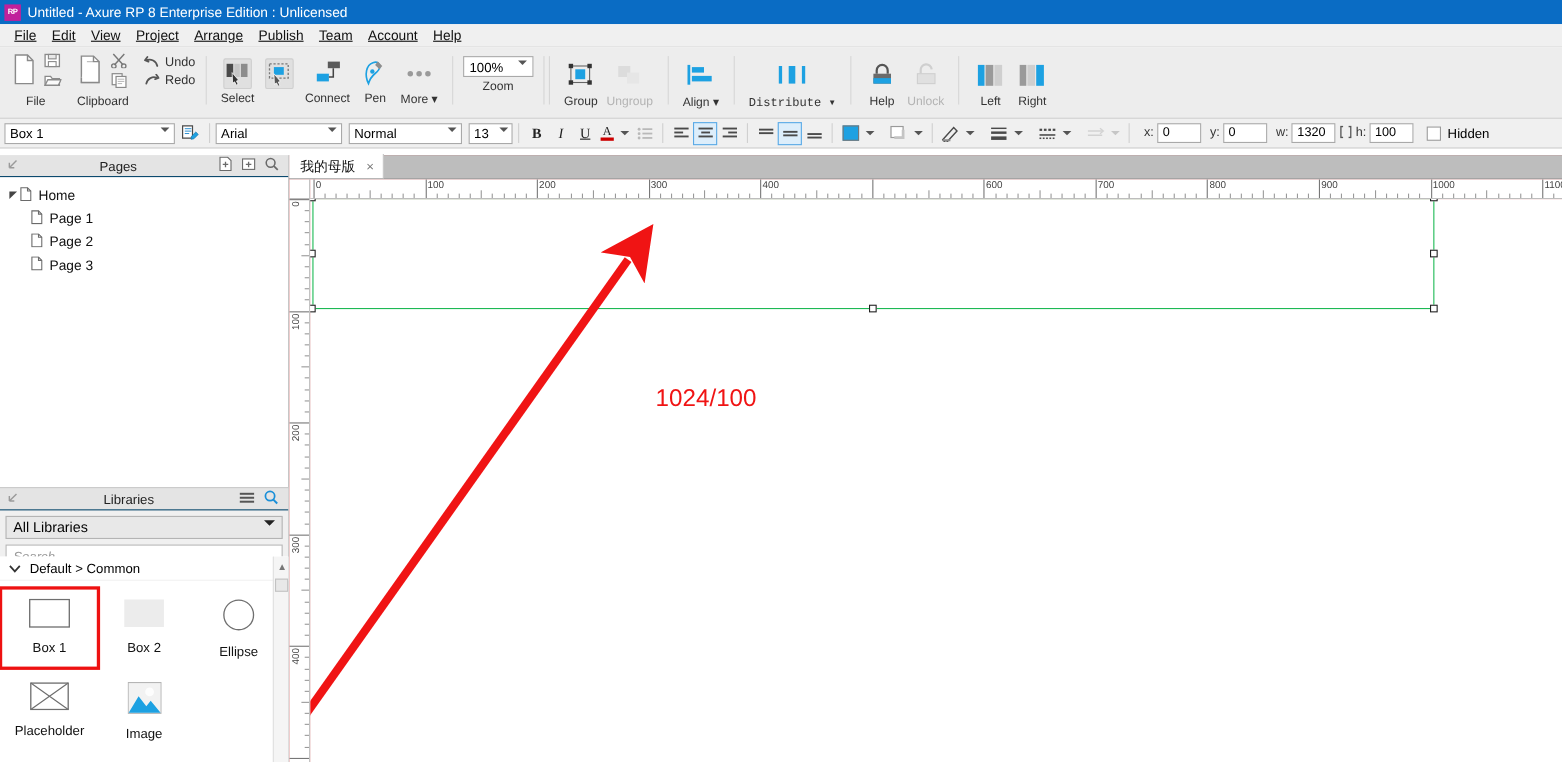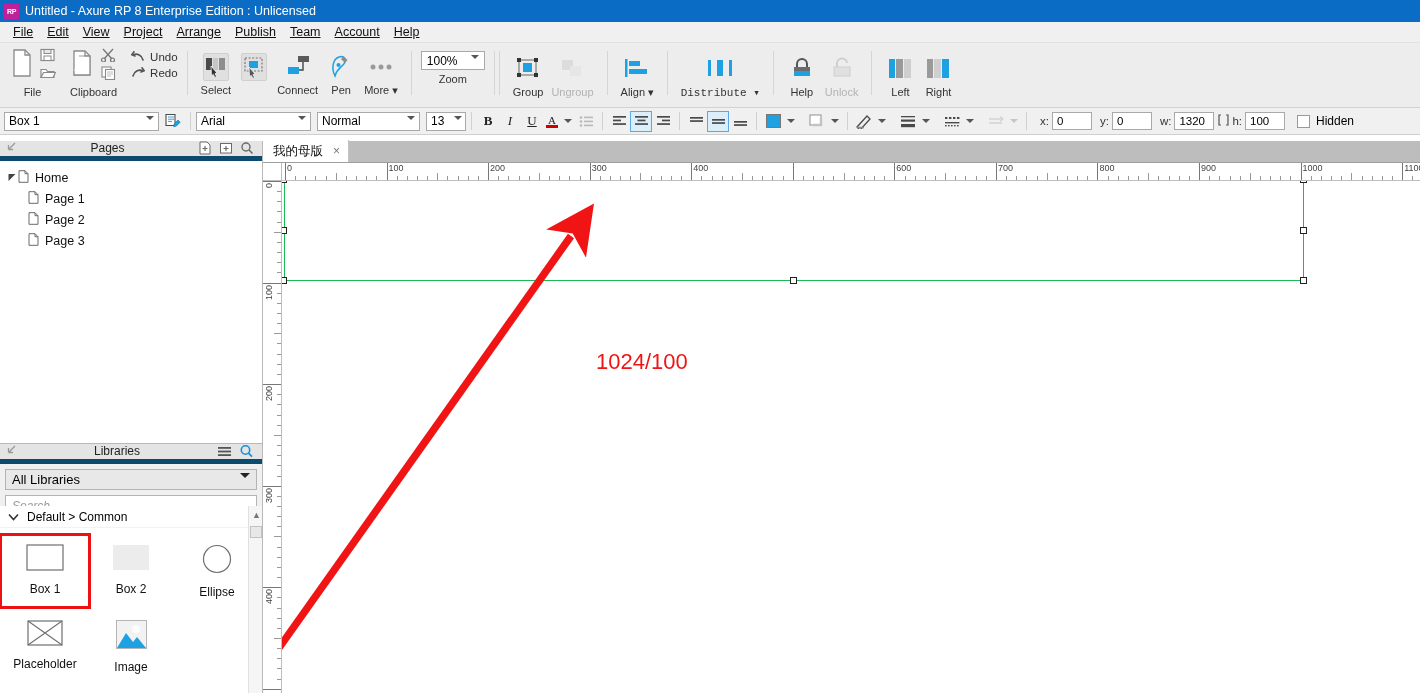--- a/index.html
+++ b/index.html
@@ -112,22 +112,22 @@
     font-size:11.5px; display:flex; align-items:center; padding-left:4px;
   }
   .numlbl { font-size:11.5px; color:#333; margin: 0 3px 0 8px; }
 
   
   .left-col {
     position:absolute; left:0; top:141px; width:263px; bottom:0;
     background:#fff; border-right:1px solid #b9b9b9;
   }
   .panel-header {
-    height:20px; background:#e4e4e4; border-bottom:5px solid #0c4a6e;
-    display:flex; align-items:flex-start; position:relative;
+    height:20px; background:#e4e4e4; border-bottom:1px solid #0c4a6e;
+    display:flex; align-items:center; position:relative;
   }
   .panel-title {
     flex:1; text-align:center; font-size:12px; color:#222;
   }
   .ph-icons { display:flex; align-items:center; gap:7px; padding-right:8px; }
   .ph-left { padding-left:6px; color:#9a9a9a; }
 
   .pages-tree { padding:6px 0 0 6px; }
   .tree-row { display:flex; align-items:center; height:21px; font-size:12.5px; color:#111;}
   .tri { width:12px; display:flex; align-items:center; justify-content:center; }

